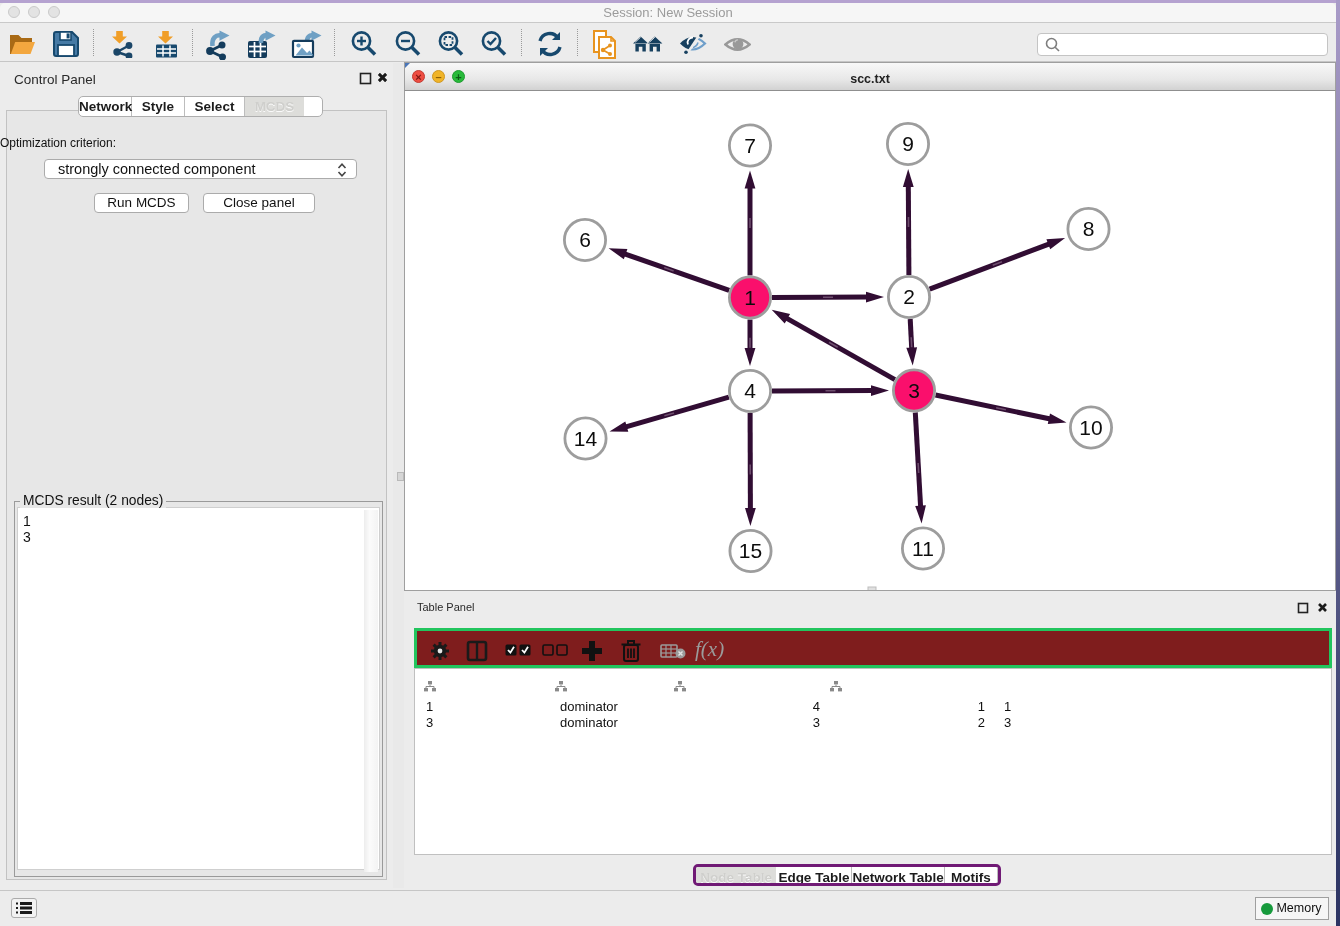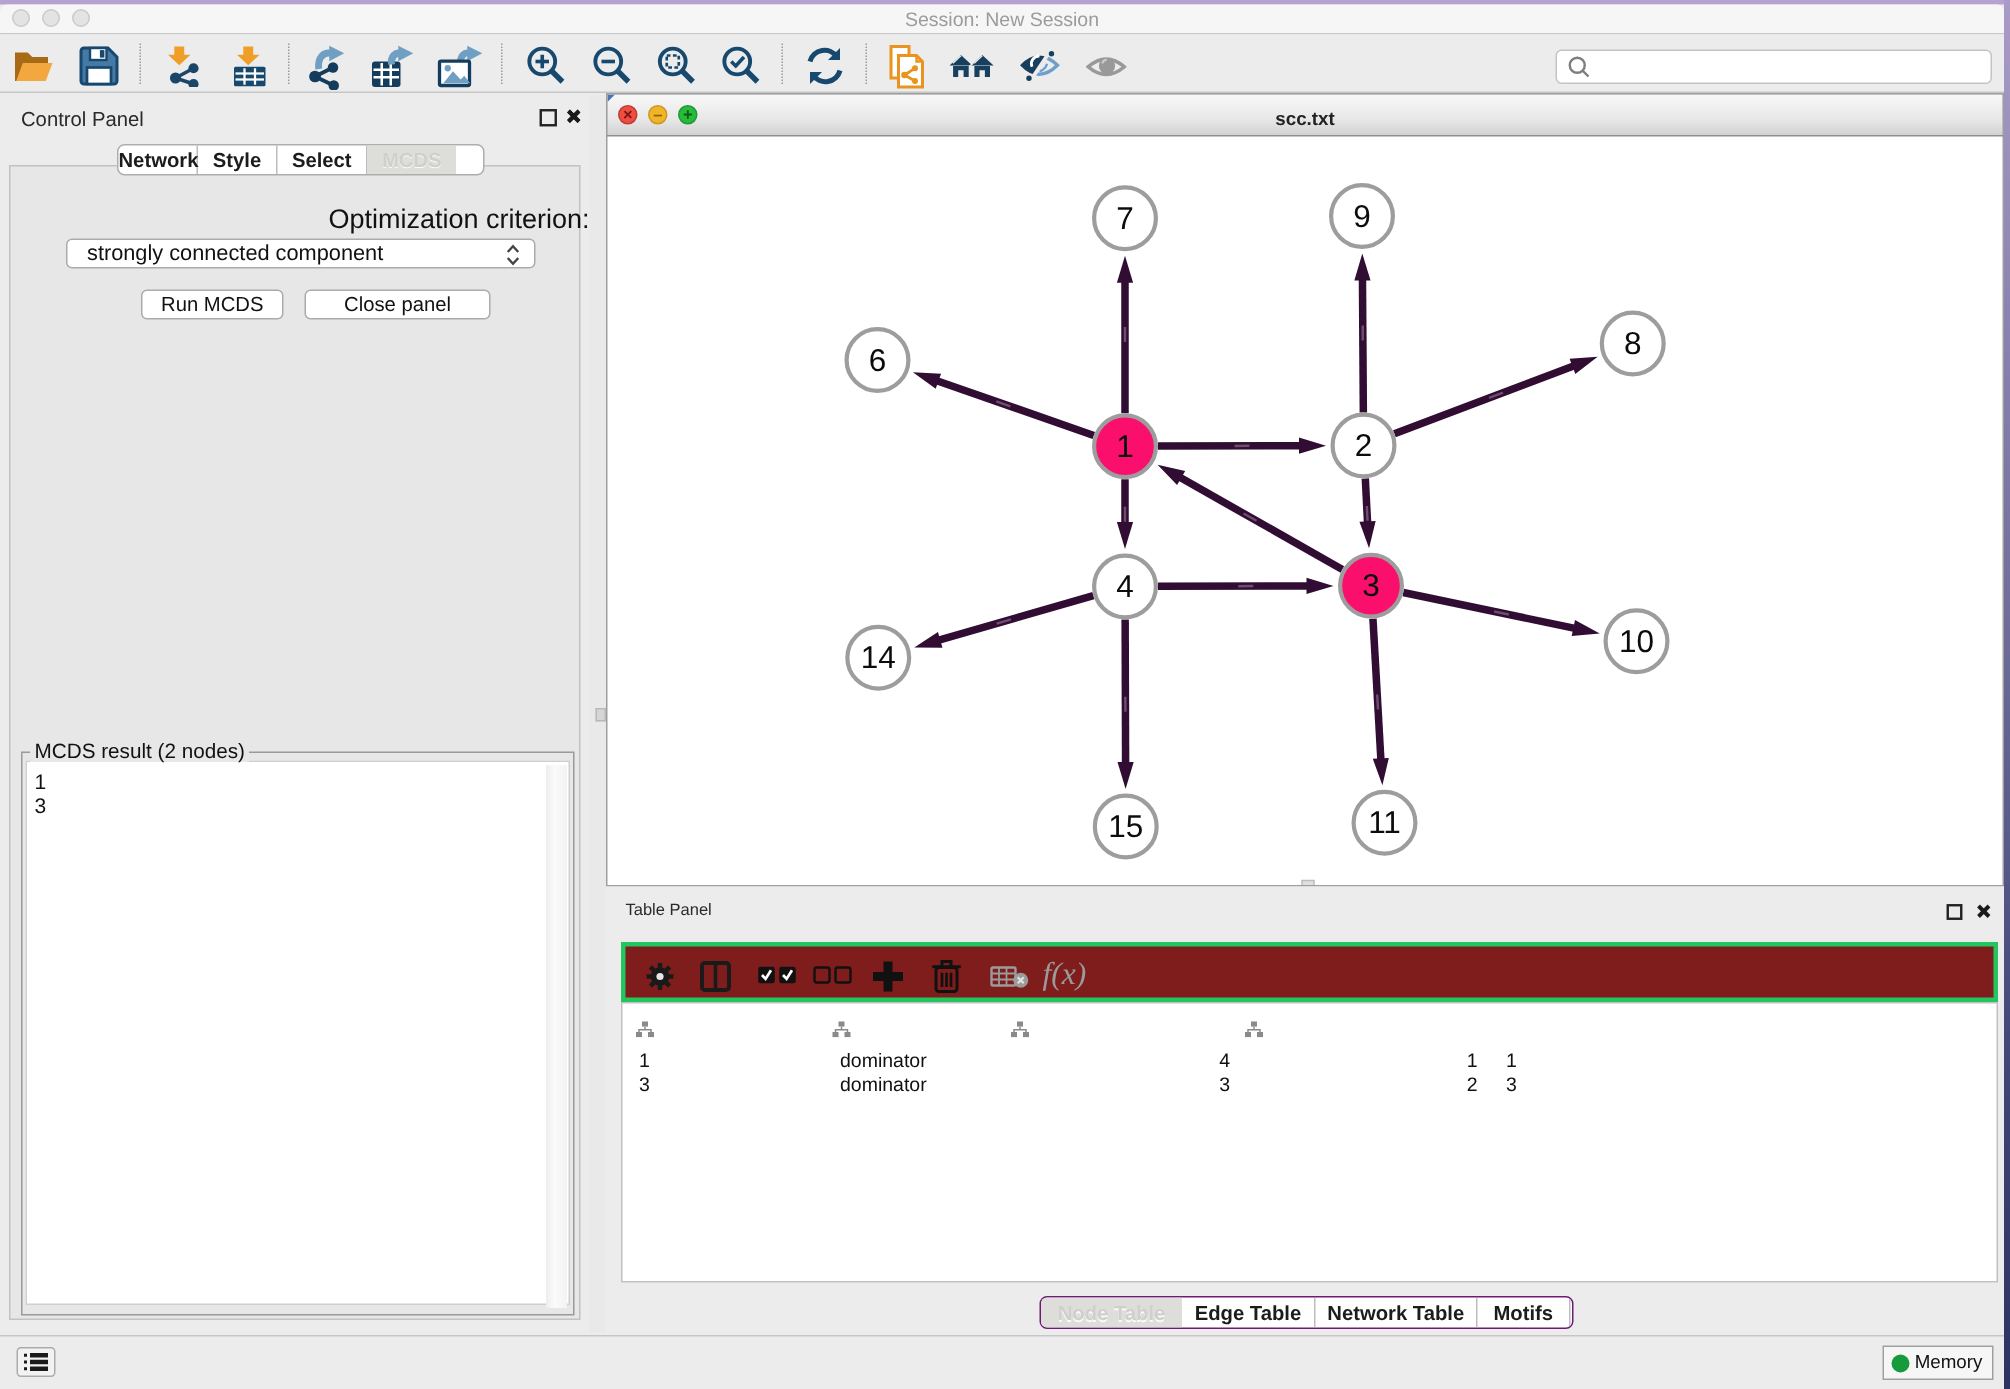--- a/index.html
+++ b/index.html
@@ -16,21 +16,21 @@
 .sep { position:absolute; top:6px; height:27px; width:1px; border-left:1px dotted #9a9a9a; }
 #searchbox { position:absolute; left:1037px; top:33px; width:291px; height:23px; background:#fff; border:1px solid #c4c4c4; border-radius:4px; }
 #maintoolbaricons { left:0; top:23px; width:1336px; height:39px; }
 .ticon { position:absolute; top:7px; }
 
 #cp-title { left:14px; top:72px; font-size:13.5px; color:#2a2a2a; }
 #cp-panel { left:6px; top:110px; width:381px; height:770px; background:#e7e7e7; border:1px solid #c2c2c2; }
 #cp-tabs { left:78px; top:96px; width:245px; height:21px; background:#fff; border:1px solid #aeaeae; border-radius:5px; display:flex; overflow:hidden; }
 .cptab { font-size:13.5px; font-weight:bold; color:#1c1c1c; text-align:center; line-height:19px; border-right:1px solid #bdbdbd; }
 .cptab.sel { background:#ddddda; color:#cfcfcc; text-shadow:0 1px 0 #fafafa; border-right:none; }
-#opt-label { left:0; top:136px; width:393px; text-align:right; font-size:18px; color:#111; }
+#opt-label { left:0; top:136px; width:393px; text-align:left; font-size:12px; color:#111; }
 #opt-select { left:44px; top:159px; width:313px; height:20px; background:#fff; border:1px solid #ababab; border-radius:4px; font-size:14.5px; color:#111; line-height:18px; padding-left:13px; }
 .btn { position:absolute; height:20px; background:#fff; border:1px solid #ababab; border-radius:4px; font-size:13.5px; color:#111; text-align:center; line-height:18px; }
 #fieldset { left:14px; top:501px; width:369px; height:376px; border:1px solid #9a9a9a; }
 #legend { left:20px; top:493px; background:#e7e7e7; padding:0 3px; font-size:13.8px; color:#111; z-index:3; }
 #mcds-text { left:17px; top:507px; width:363px; height:363px; background:#fff; border:1px solid #cfcfcf; font-size:14px; color:#111; line-height:16px; padding:5px 0 0 5px; }
 #mcds-scroll { left:364px; top:510px; width:14px; height:362px; background:linear-gradient(90deg,#ededed,#fbfbfb 40%,#f3f3f3); }
 
 #vsplit { left:393px; top:63px; width:11px; height:825px; background:#e9e9e9; }
 #vsplit-h { left:397px; top:472px; width:7px; height:9px; background:#d6d6d6; border:1px solid #b9b9b9; }
 
@@ -41,21 +41,21 @@
 #graph { left:406px; top:92px; }
 
 #tp { left:404px; top:591px; width:932px; height:297px; background:#ececec; }
 #tp-title { left:417px; top:601px; font-size:11px; color:#2a2a2a; }
 #tp-toolbar { left:414px; top:628px; width:918px; height:40px; background:#7f1d1d; border:3px solid #22c55e; }
 #tp-table { left:414px; top:668px; width:918px; height:187px; background:#fff; border:1px solid #c0c0c0; }
 #tp-header { position:absolute; left:0px; top:0px; width:663px; height:25px; background:linear-gradient(#fdfdfd,#ededed); border-bottom:1px solid #c8c8c8; display:flex; }
 .th { position:relative; font-size:12.5px; color:#222; text-align:center; line-height:32px; border-right:1px solid #c8c8c8; }
 .row { position:absolute; font-size:13px; color:#111; height:16px; line-height:16px; }
 .sorticon { position:absolute; top:11px; width:14px; height:13px; }
-#tp-tabs { left:693px; top:864px; width:356px; height:22px; background:#fff; border:1px solid #701a75; border-radius:5px; display:flex; overflow:hidden; }
+#tp-tabs { left:693px; top:864px; width:308px; height:22px; background:#fff; border:3px solid #701a75; border-radius:5px; display:flex; overflow:hidden; }
 
 #statusbar { left:0; top:890px; width:1336px; height:36px; background:#ececec; border-top:1px solid #c6c6c6; }
 #listbtn { left:11px; top:898px; width:26px; height:20px; background:#f2f2f2; border:1px solid #ababab; border-radius:3px; }
 #membtn { left:1255px; top:897px; width:74px; height:23px; background:#f6f6f6; border:1px solid #9f9f9f; font-size:12.5px; color:#111; line-height:21px; text-align:center; padding-left:14px; }
 #memdot { left:1261px; top:903px; width:12px; height:12px; border-radius:50%; background:#179a3c; }
 svg text { font-family:"Liberation Sans", sans-serif; }
 </style>
 </head>
 <body>
 
@@ -248,21 +248,21 @@
   <div class="cptab sel" style="width:59px;">MCDS</div>
 </div>
 <div class="abs" id="opt-label">Optimization criterion:</div>
 <div class="abs" id="opt-select">strongly connected component
   <svg width="10" height="15" viewBox="0 0 10 15" style="position:absolute;right:9px;top:2px;">
       <path d="M1.5 6 L5 2.2 L8.5 6" fill="none" stroke="#444" stroke-width="1.6"></path>
       <path d="M1.5 10 L5 13.8 L8.5 10" fill="none" stroke="#444" stroke-width="1.6"></path>
     </svg>
 </div>
 <div class="btn" style="left:94px;top:193px;width:95px;">Run MCDS</div>
-<div class="btn" style="left:203px;top:193px;width:124px;">Close panel</div>
+<div class="btn" style="left:203px;top:193px;width:112px;">Close panel</div>
 <div class="abs" id="fieldset"></div>
 <div class="abs" id="legend">MCDS result (2 nodes)</div>
 <div class="abs" id="mcds-text">1<br>3</div>
 <div class="abs" id="mcds-scroll"></div>
 
 <div class="abs" id="vsplit"></div>
 <div class="abs" id="vsplit-h"></div>
 
 <div class="abs" id="netwin"></div>
 <div class="abs" id="nettitle"></div>

